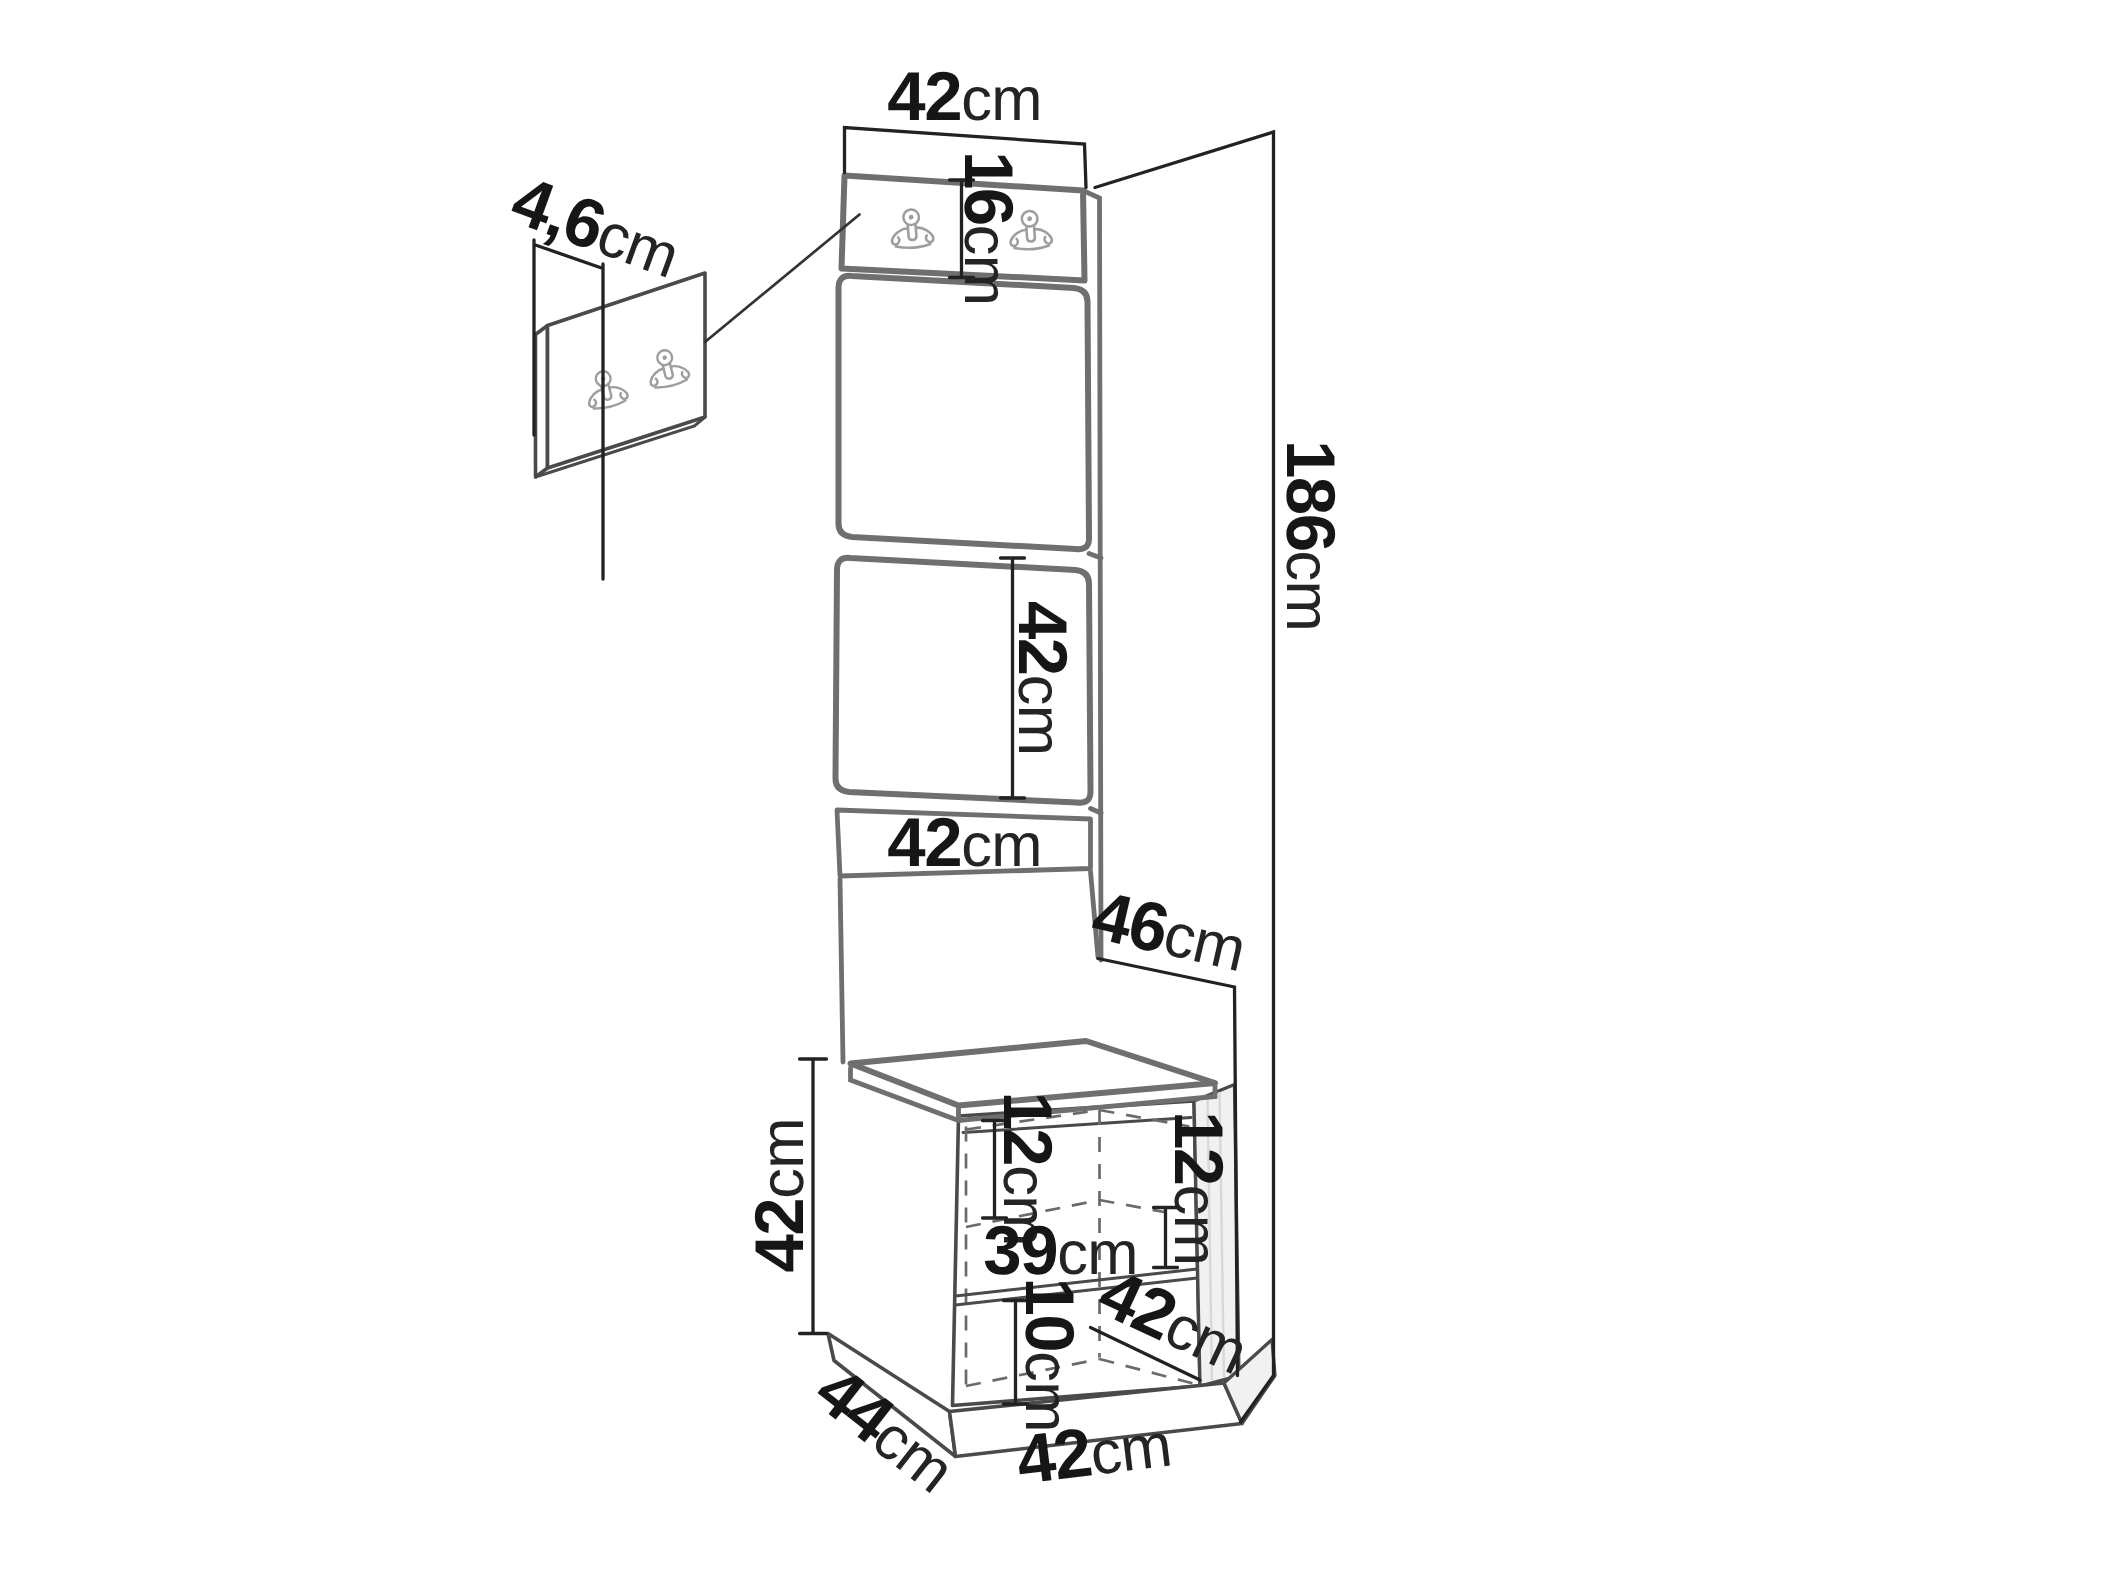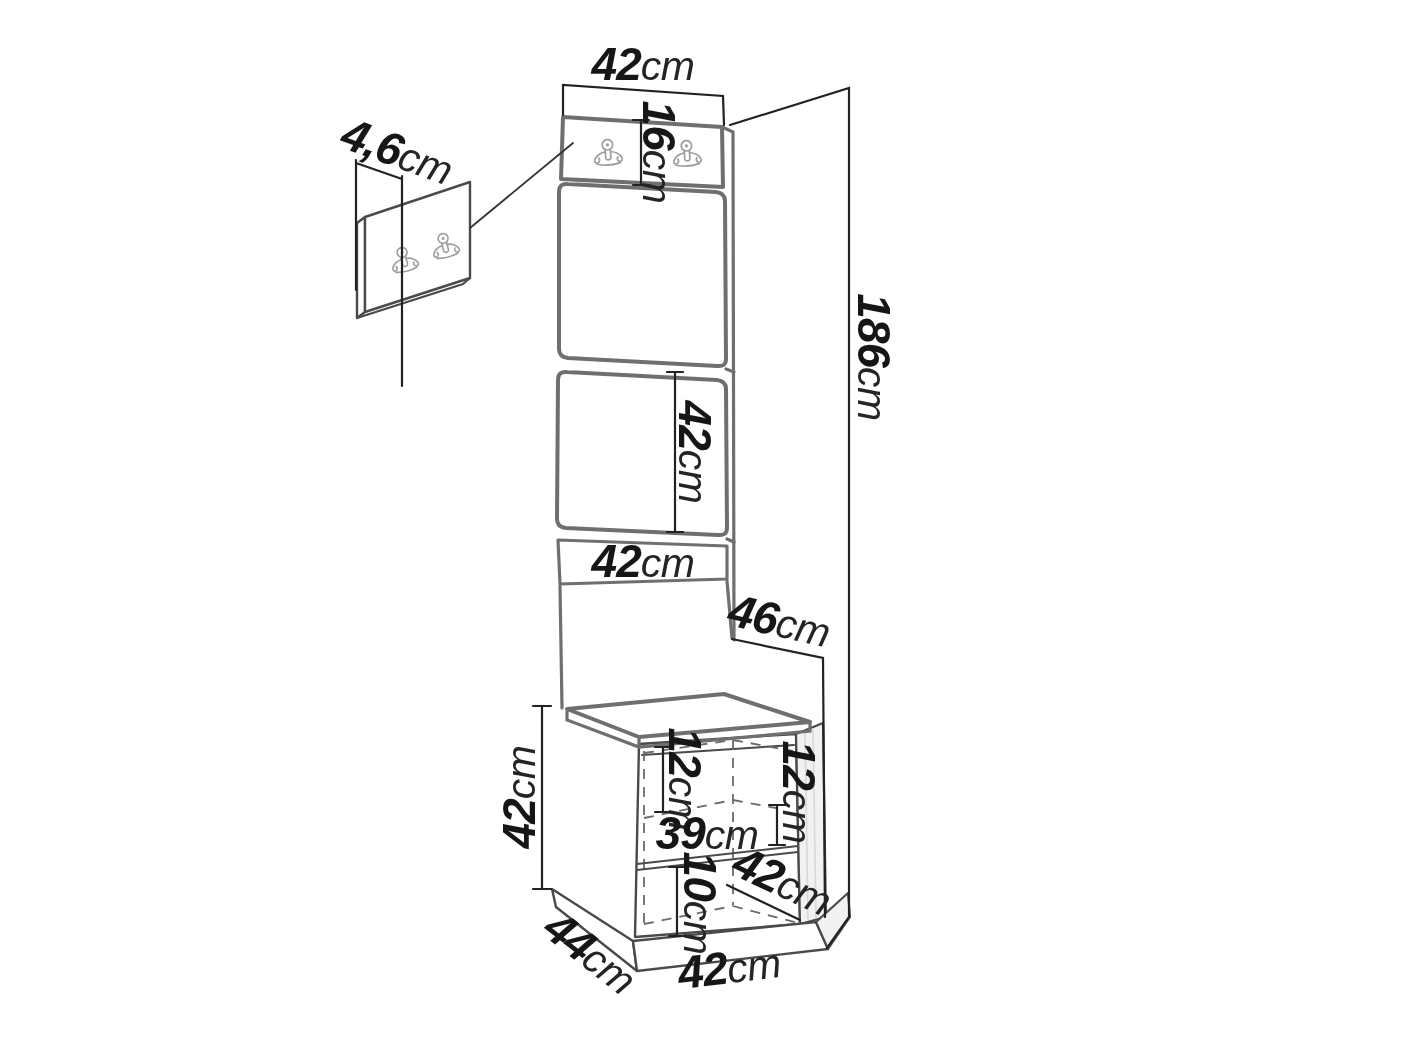--- a/index.html
+++ b/index.html
@@ -1,17 +1,17 @@
 <!DOCTYPE html>
 <html><head>
 <meta charset="utf-8">
 <style>
   html,body{margin:0;padding:0;background:#ffffff;}
   .stage{position:relative;width:1140px;height:1056px;background:#ffffff;overflow:hidden;
-         font-family:"Liberation Sans",sans-serif;font-style:italic;}
+         font-family:"Liberation Sans",sans-serif;}
   svg{display:block;}
   .outline-thick{fill:#ffffff;stroke:#6f6f6f;stroke-width:4;stroke-linejoin:round;}
   .outline-mid{fill:#ffffff;stroke:#6f6f6f;stroke-width:3.2;stroke-linejoin:round;}
   .edge{fill:none;stroke:#6f6f6f;stroke-width:3.2;stroke-linecap:round;}
   .box{fill:#ffffff;stroke:#4a4a4a;stroke-width:2.4;stroke-linejoin:round;}
   .box-shade{fill:#f1f1f1;stroke:#4a4a4a;stroke-width:2.2;stroke-linejoin:round;}
   .thin{fill:none;stroke:#4a4a4a;stroke-width:2;stroke-linecap:round;}
   .dashed{fill:none;stroke:#6b6b6b;stroke-width:1.8;stroke-dasharray:10 8;}
   .dim{fill:none;stroke:#222222;stroke-width:2.2;stroke-linecap:round;}
   .leader{fill:none;stroke:#333333;stroke-width:1.8;stroke-linecap:round;}

